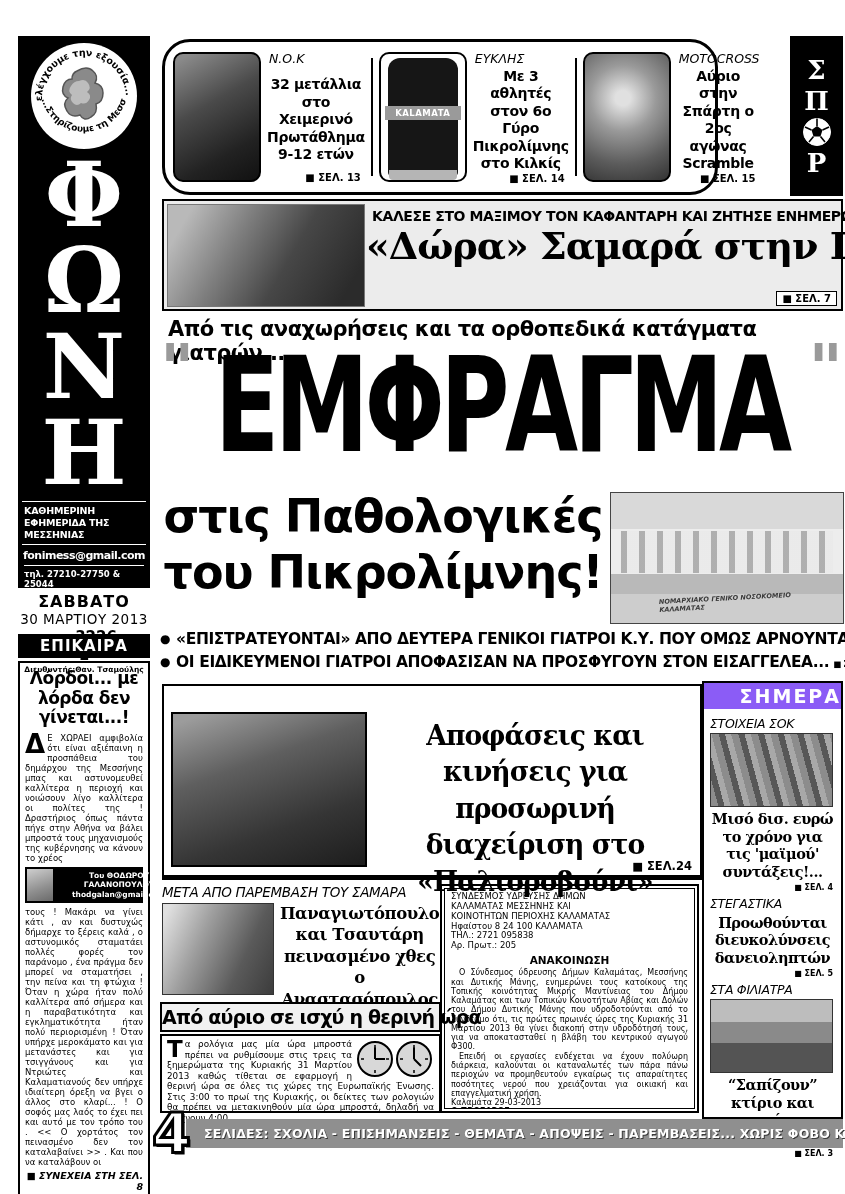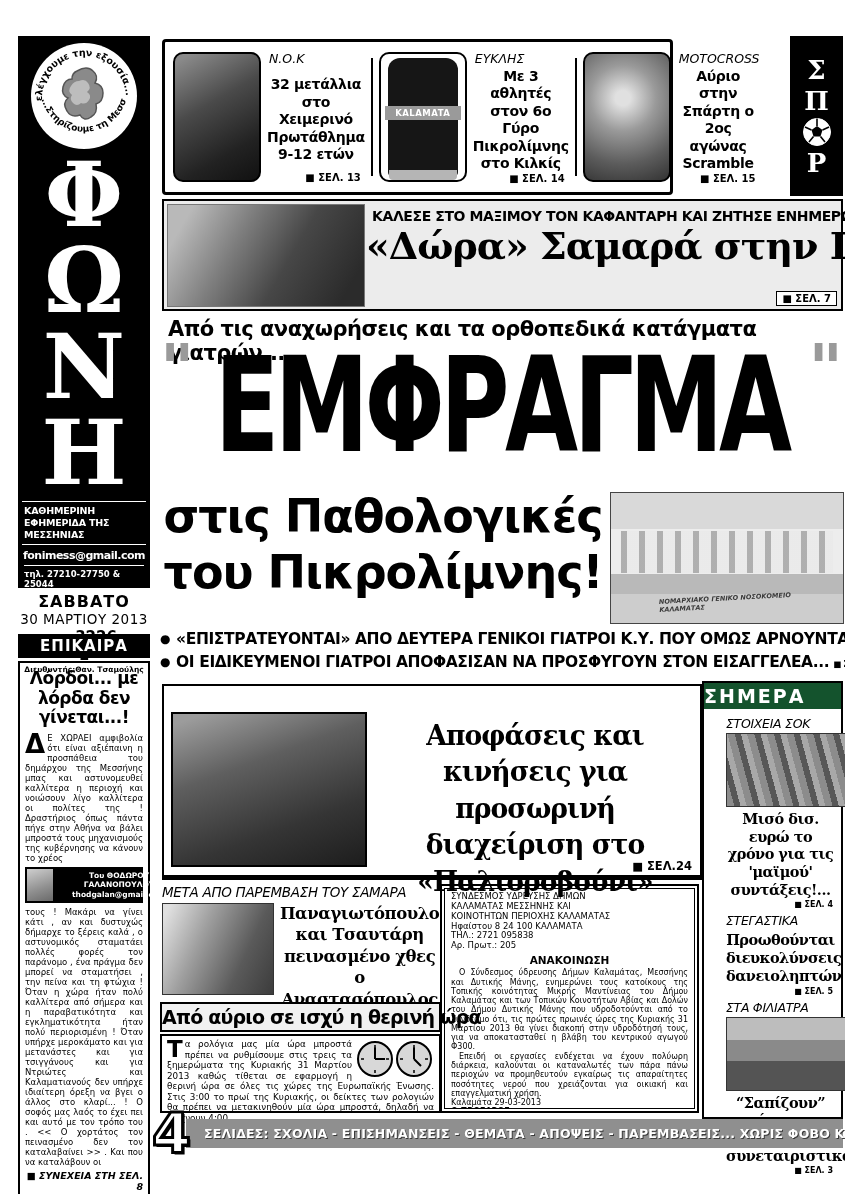--- a/index.html
+++ b/index.html
@@ -30,22 +30,22 @@
   .ep-box{border:2px solid #000;margin-top:3px;padding:4px 5px 5px;}
   .ep-title{font-weight:bold;font-size:17px;line-height:1.15;text-align:center;letter-spacing:-0.5px;margin:2px 0 5px;}
   .ep-body{font-size:8.5px;line-height:1.18;text-align:justify;}
   .ep-drop{float:left;font-weight:bold;font-size:26px;line-height:22px;padding-right:2px;}
   .ep-byline{display:flex;background:#000;color:#fff;margin:4px 0;padding:2px;align-items:center;gap:19px;}
   .ep-face{width:26px;height:32px;background:linear-gradient(160deg,#cfcfcf,#8f8f8f 60%,#6a6a6a);flex:none;}
   .ep-bywrap{font-size:7.5px;font-weight:bold;line-height:1.25;text-align:center;flex:1;}
   .ep-cont{font-size:9.5px;font-weight:bold;font-style:italic;text-align:right;margin-top:3px;}
 
   
-  .sports{position:absolute;left:162px;top:39px;width:511px;height:156px;border:3px solid #000;
-          border-radius:4px;display:flex;align-items:center;padding:0 8px;box-sizing:border-box;gap:6px;}
+  .sports{position:absolute;left:162px;top:39px;width:556px;height:156px;border:3px solid #000;
+          border-radius:28px;display:flex;align-items:center;padding:0 8px;box-sizing:border-box;gap:6px;}
   .sp-photo{width:84px;height:126px;border:2px solid #000;border-radius:10px;flex:none;}
   .ph-nok{background:linear-gradient(150deg,#8a8a8a 5%,#4a4a4a 40%,#222 75%,#111);}
   .ph-moto{background:radial-gradient(circle at 45% 35%,#e0e0e0 8%,#9a9a9a 35%,#5c5c5c 70%,#333);}
   .sp-cell{flex:1;height:136px;display:flex;flex-direction:column;}
   .sp-kicker{font-style:italic;font-size:12.5px;line-height:1;margin:4px 0 2px 2px;}
   .sp-headline{font-weight:bold;font-size:14px;line-height:1.25;text-align:center;letter-spacing:-0.3px;flex:1;
                display:flex;align-items:center;justify-content:center;}
   .sp-page{font-size:10px;font-weight:bold;text-align:right;margin:0 4px 2px 0;}
   .vdiv{width:2px;height:118px;background:#000;flex:none;}
   .jersey-wrap{width:84px;height:126px;border:2px solid #000;border-radius:10px;flex:none;background:#fff;
@@ -126,22 +126,22 @@
        box-sizing:border-box;padding:2px;}
   .ann-in{border:1px solid #000;height:100%;box-sizing:border-box;padding:3px 6px;font-size:8px;line-height:1.16;overflow:hidden;}
   .ann-org{font-size:8.5px;}
   .ann-title{text-align:center;font-weight:bold;font-size:10.5px;margin:3px 0 2px;}
   .ann-p{text-align:justify;text-indent:8px;margin:0;}
   .ann-center{text-align:left;}
   .ann-bold{font-weight:bold;}
 
   
   .simera{position:absolute;left:702px;top:681px;width:141px;height:438px;border:2px solid #000;box-sizing:border-box;}
-  .si-head{background:#14532d;color:#fff;font-weight:bold;font-size:19px;letter-spacing:2px;text-align:left;padding:2px 0;}
-  .si-body{padding:4px 6px;margin-left:16px;}
+  .si-head{background:#8b5cf6;color:#fff;font-weight:bold;font-size:19px;letter-spacing:2px;text-align:right;padding:2px 0;}
+  .si-body{padding:4px 6px;}
   .si-kicker{font-style:italic;font-size:12.5px;margin:3px 0 2px;letter-spacing:-0.3px;}
   .si-photo{width:123px;height:74px;border:1px solid #333;box-sizing:border-box;}
   .ph-crowd{background:repeating-linear-gradient(75deg,#8c8c8c 0 7px,#575757 7px 13px,#a8a8a8 13px 19px);}
   .ph-filiatra{background:linear-gradient(#bdbdbd 0 30%,#8a8a8a 30% 60%,#545454 60%);}
   .si-headline{font-family:"DejaVu Serif",serif;font-weight:bold;font-size:14.5px;line-height:1.22;
                text-align:center;letter-spacing:-0.5px;margin-top:3px;}
   .si-page{text-align:right;font-weight:bold;font-size:8px;margin:2px 2px 4px 0;}
 
   
   .bott-num{position:absolute;left:152px;top:1105px;font-weight:bold;font-size:56px;line-height:1;color:#fff;

